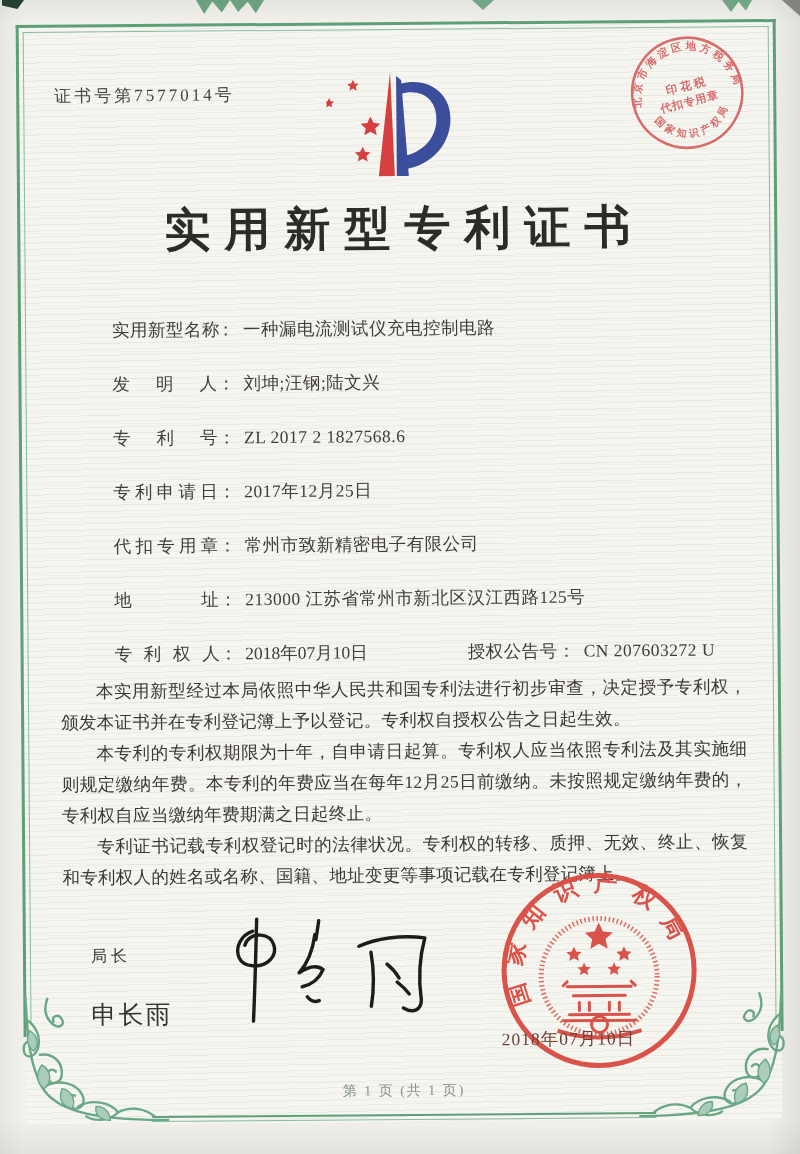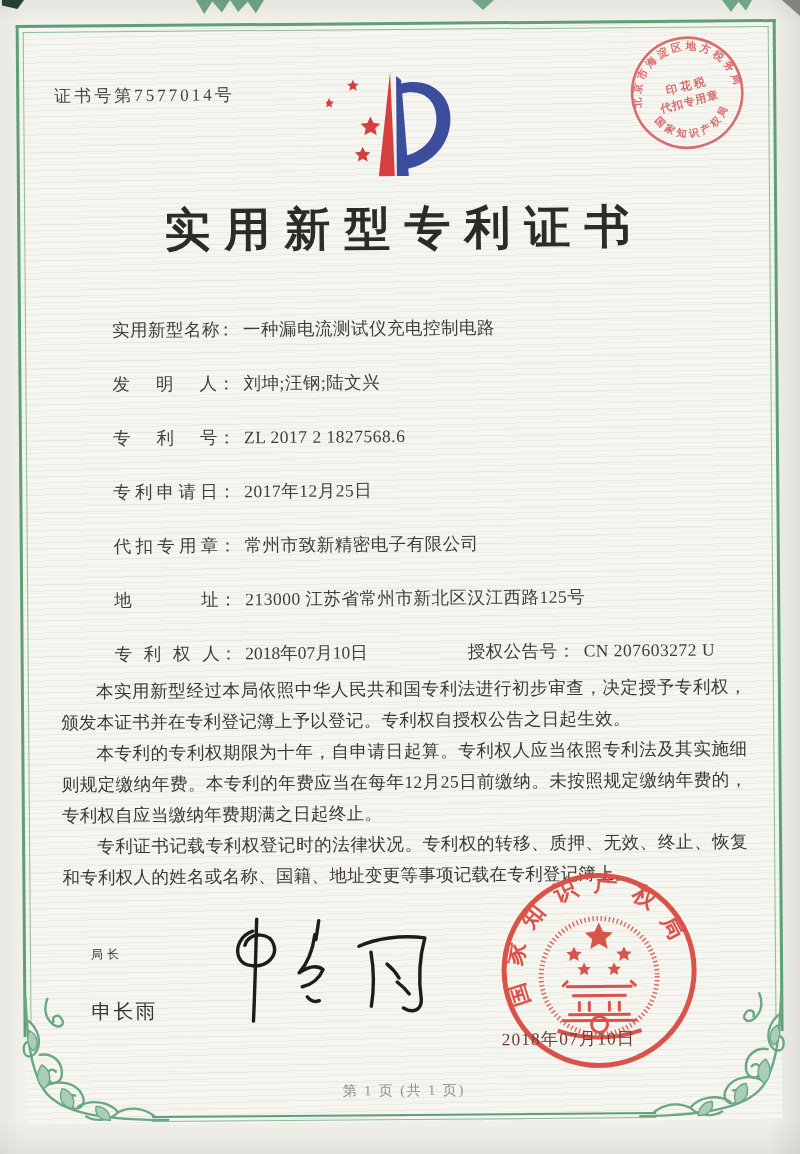--- a/index.html
+++ b/index.html
@@ -63,22 +63,22 @@
   .frow-double{display:flex;height:54px;line-height:24px;}
   .grant-no{margin-left:100px;white-space:nowrap;letter-spacing:0.5px;}
   
   .paras{
     position:absolute;left:60px;top:674px;width:686px;
     font-size:17.5px;line-height:31px;color:#3a3734;
     text-align:justify;letter-spacing:0.3px;
   }
   .paras p{margin:0;text-indent:2em;}
   
-  .sign-title{position:absolute;left:88px;top:944px;font-size:12px;color:#37342f;letter-spacing:4px;}
-  .sign-name{position:absolute;left:88px;top:996px;font-size:20px;color:#37342f;letter-spacing:2px;}
+  .sign-title{position:absolute;left:88px;top:944px;font-size:16px;color:#37342f;letter-spacing:4px;}
+  .sign-name{position:absolute;left:88px;top:996px;font-size:25px;color:#37342f;letter-spacing:2px;}
   .signature{position:absolute;left:188px;top:908px;width:280px;height:130px;}
   
   .tax-seal{position:absolute;left:630px;top:34px;width:122px;height:122px;opacity:0.88;transform:rotate(-14deg);}
   .office-seal{position:absolute;left:490px;top:866px;width:212px;height:212px;opacity:0.95;}
   .seal-date{
     position:absolute;left:498px;top:1028px;width:210px;
     font-size:17.5px;letter-spacing:1px;color:#6e4038;z-index:5;
   }
   
   .footer{

